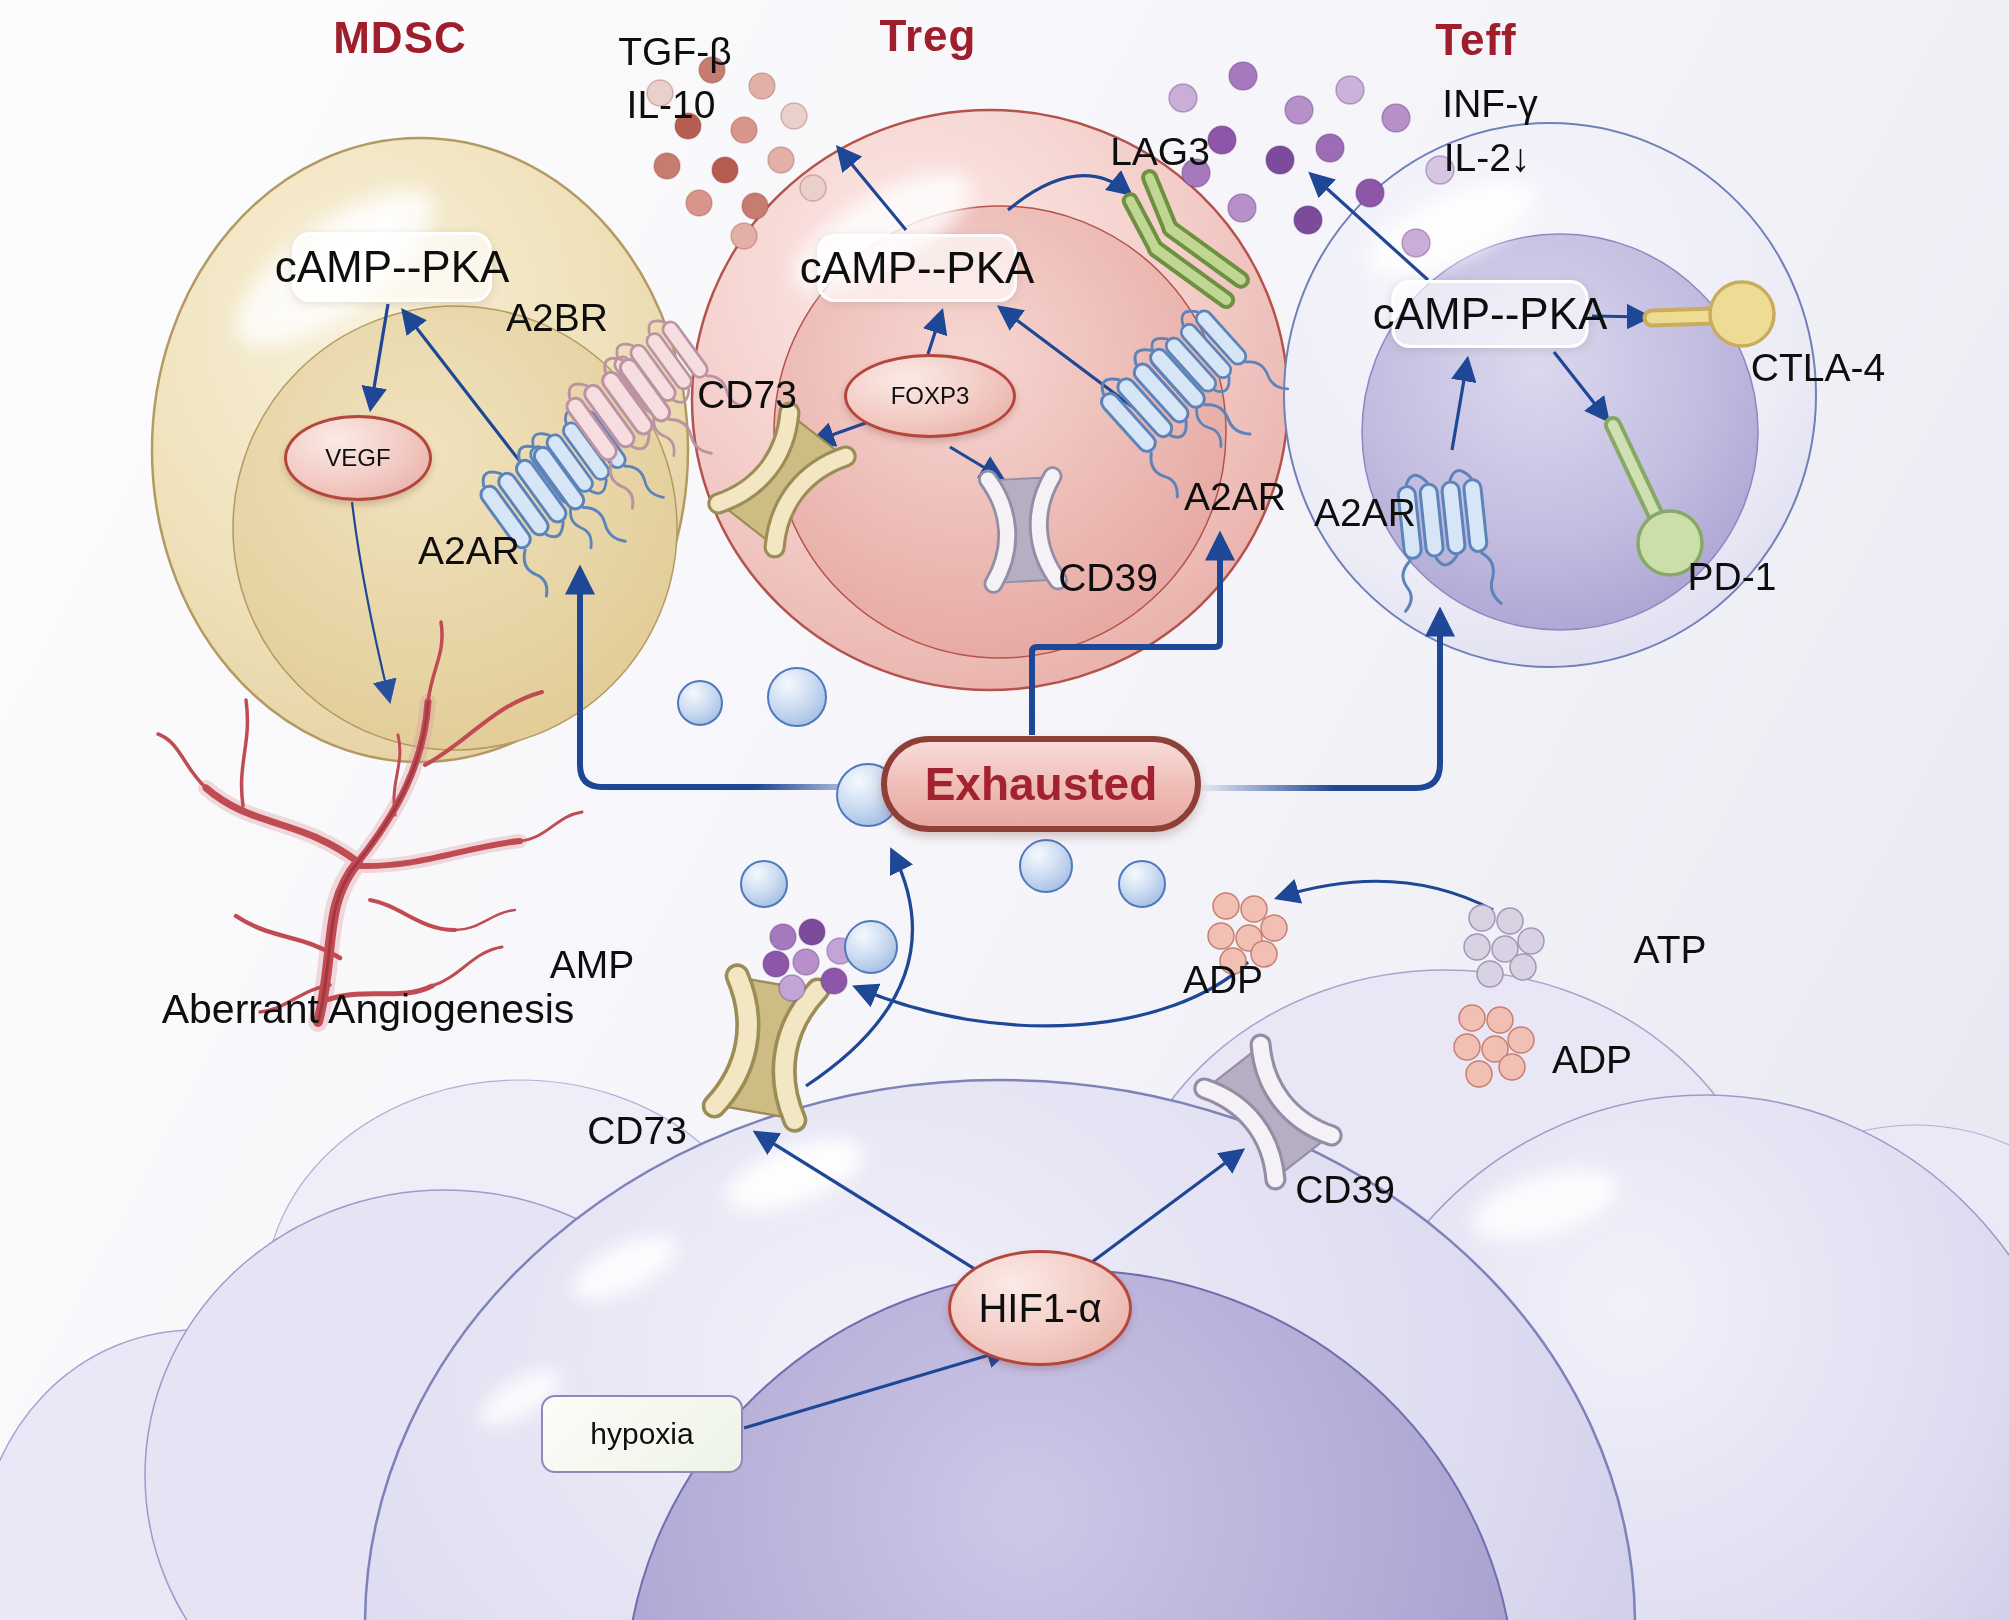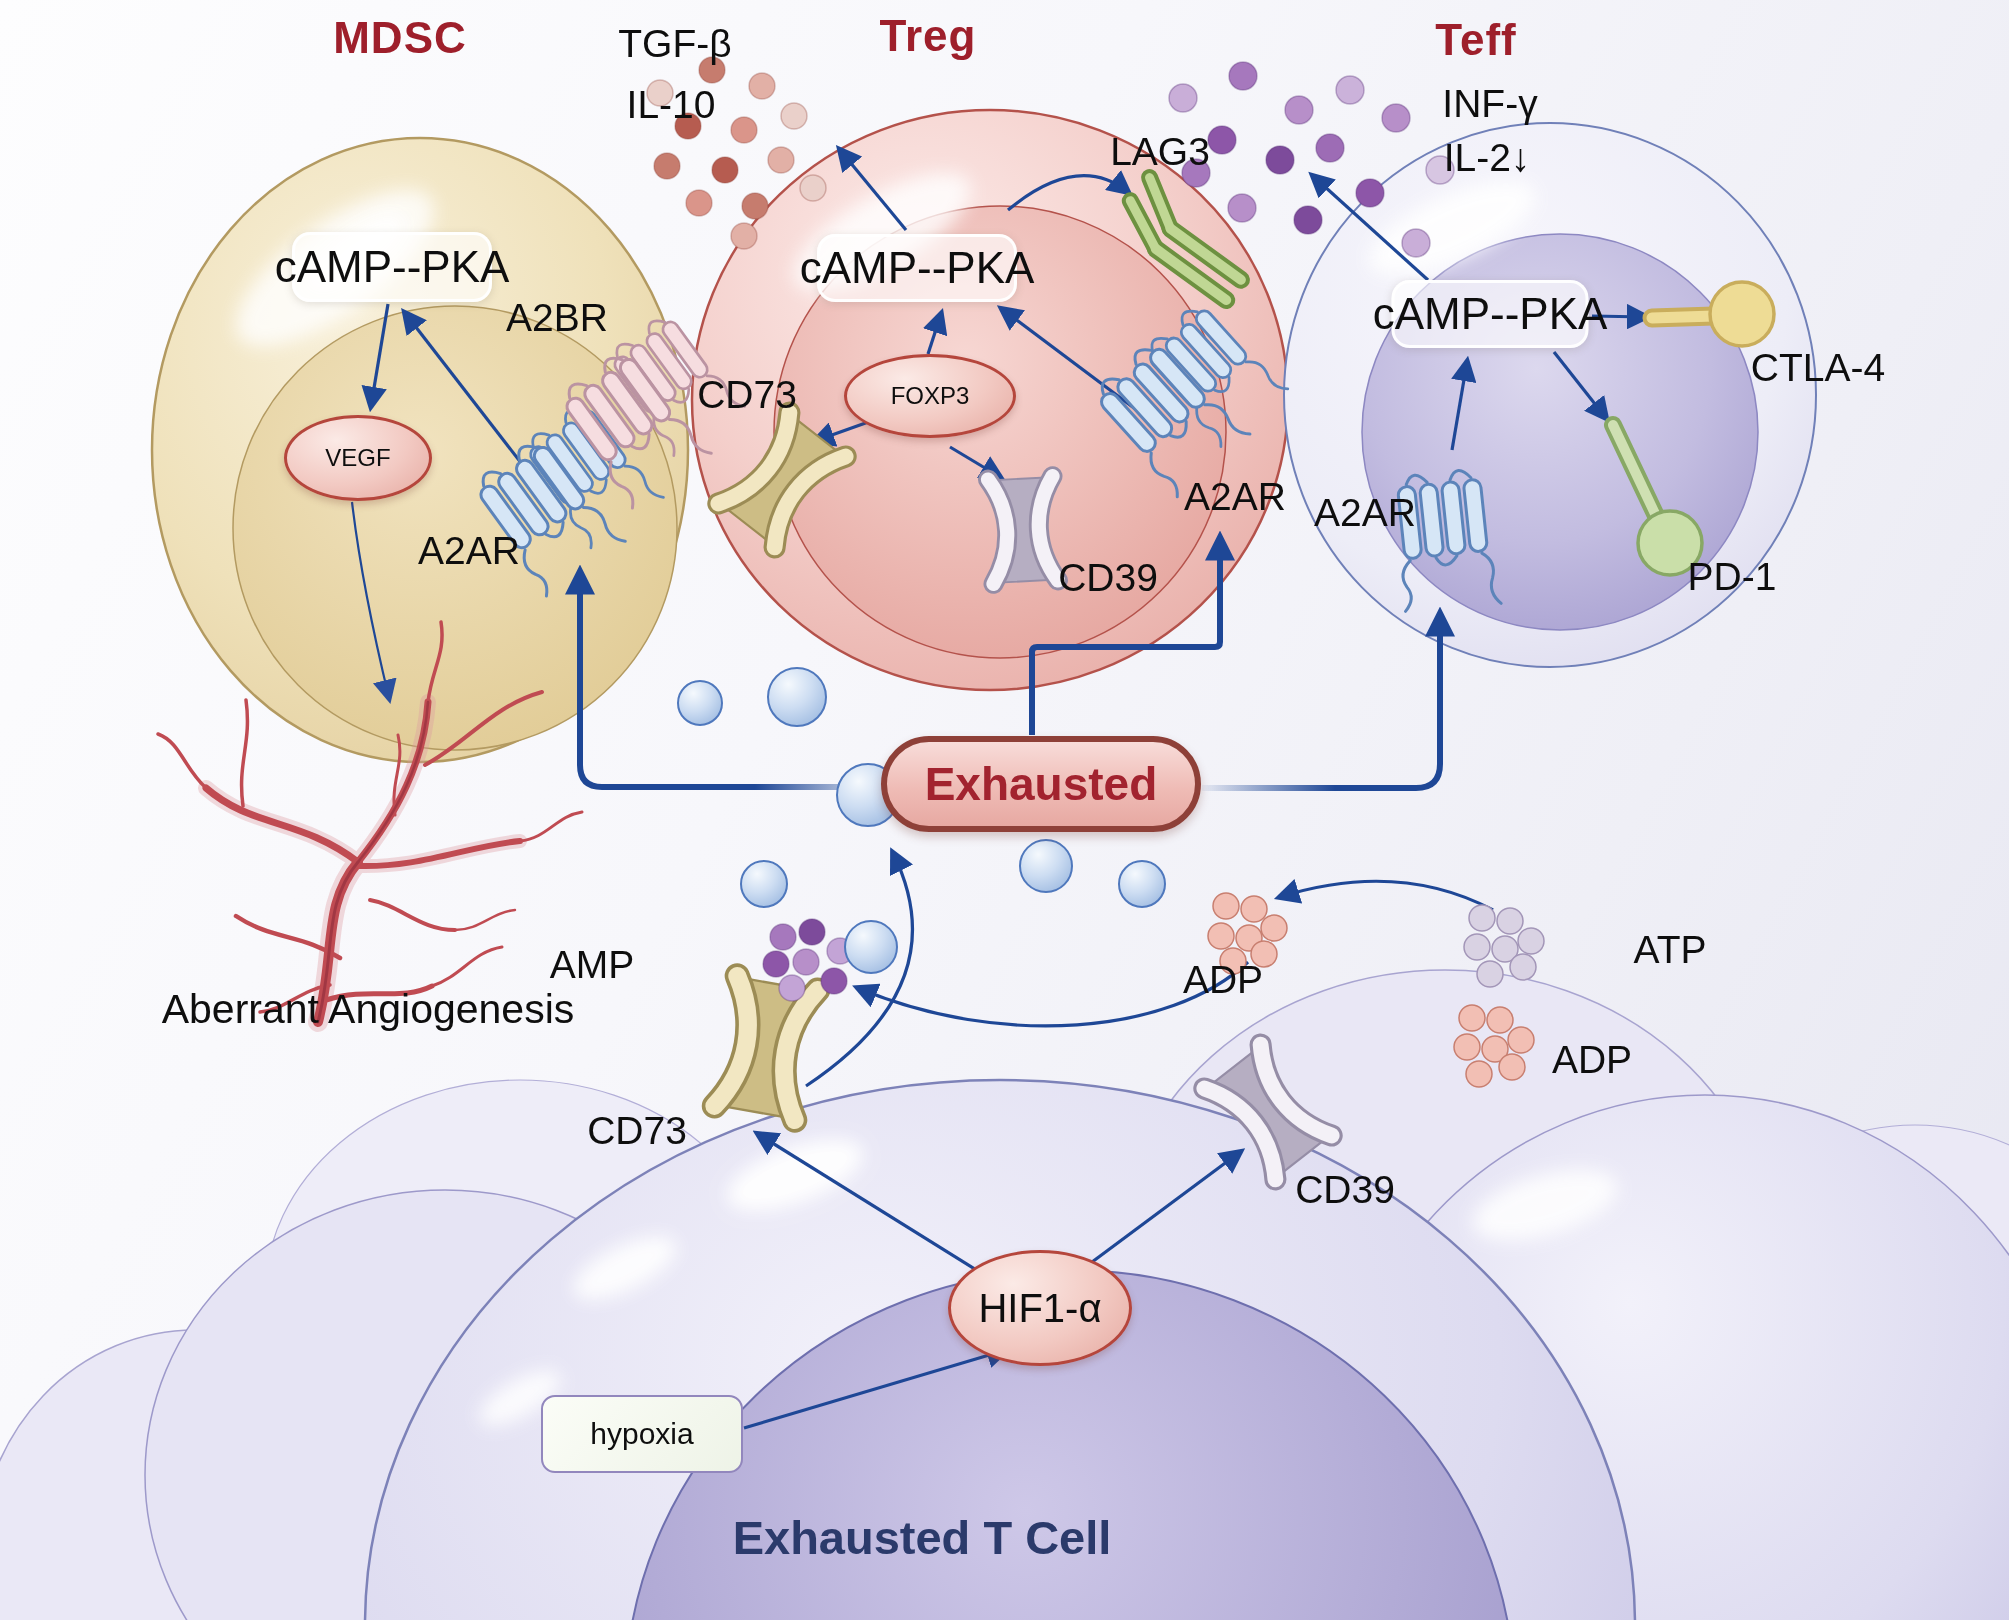--- a/index.html
+++ b/index.html
@@ -357,21 +357,21 @@
         <circle cx="1046" cy="866" r="26"></circle>
     <circle cx="1142" cy="884" r="23"></circle>
   </g>
 </svg>
 
 <div class="labels">
   <div class="lbl cell-title" style="left:400px;top:38px">MDSC</div>
   <div class="lbl cell-title" style="left:928px;top:36px">Treg</div>
   <div class="lbl cell-title" style="left:1476px;top:40px">Teff</div>
 
-  <div class="lbl" style="left:675px;top:44px">TGF-β</div>
+  <div class="lbl" style="left:675px;top:52px">TGF-β</div>
   <div class="lbl" style="left:671px;top:105px">IL-10</div>
   <div class="lbl" style="left:1160px;top:152px">LAG3</div>
   <div class="lbl" style="left:1490px;top:104px">INF-γ</div>
   <div class="lbl" style="left:1487px;top:158px">IL-2↓</div>
 
   <div class="lbl" style="left:557px;top:318px">A2BR</div>
   <div class="lbl" style="left:469px;top:551px">A2AR</div>
   <div class="lbl" style="left:747px;top:395px">CD73</div>
   <div class="lbl" style="left:1108px;top:578px">CD39</div>
   <div class="lbl" style="left:1235px;top:497px">A2AR</div>
@@ -379,21 +379,20 @@
   <div class="lbl" style="left:1818px;top:368px">CTLA-4</div>
   <div class="lbl" style="left:1732px;top:577px">PD-1</div>
 
   <div class="lbl" style="left:592px;top:965px">AMP</div>
   <div class="lbl" style="left:1223px;top:980px">ADP</div>
   <div class="lbl" style="left:1670px;top:950px">ATP</div>
   <div class="lbl" style="left:1592px;top:1060px">ADP</div>
   <div class="lbl" style="left:637px;top:1131px">CD73</div>
   <div class="lbl" style="left:1345px;top:1190px">CD39</div>
   <div class="lbl" style="left:368px;top:1010px;font-size:41px">Aberrant Angiogenesis</div>
-  <div class="lbl navy-title" style="left:922px;top:1538px">Exhausted T Cell</div>
 
   <div class="sig-box" style="left:392px;top:267px;width:194px;height:64px">cAMP--PKA</div>
   <div class="sig-box" style="left:917px;top:268px;width:194px;height:62px">cAMP--PKA</div>
   <div class="sig-box" style="left:1490px;top:314px;width:191px;height:62px">cAMP--PKA</div>
 
   <div class="oval" style="left:358px;top:458px;width:142px;height:80px">VEGF</div>
   <div class="oval" style="left:930px;top:396px;width:166px;height:78px">FOXP3</div>
   <div class="oval" style="left:1040px;top:1308px;width:178px;height:110px;font-size:40px">HIF1-α</div>
 
   <div class="hypo" style="left:642px;top:1434px;width:198px;height:74px">hypoxia</div>

